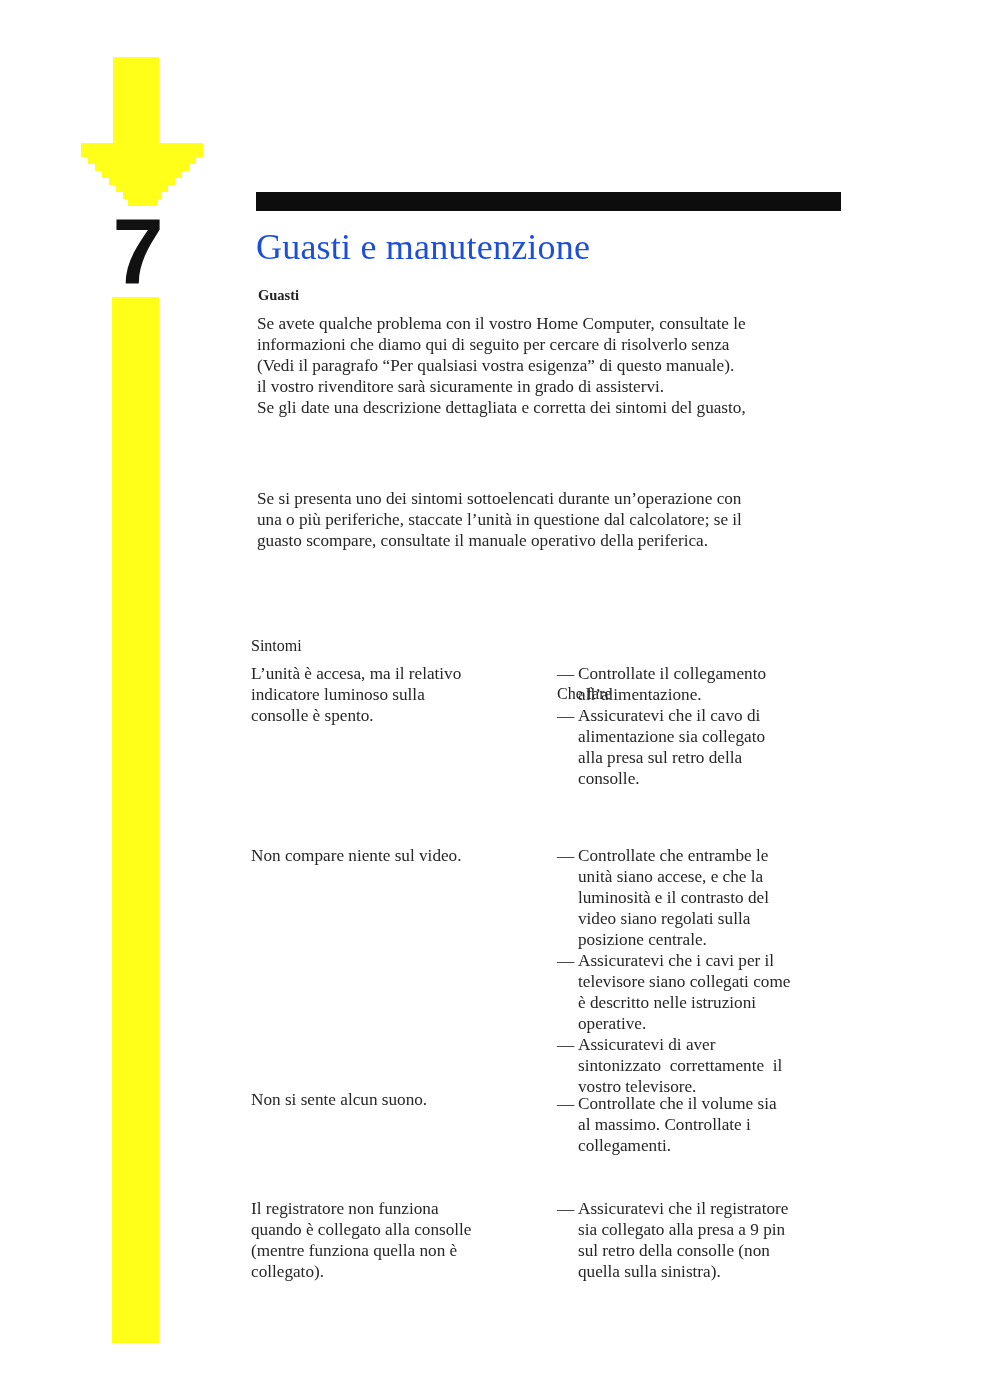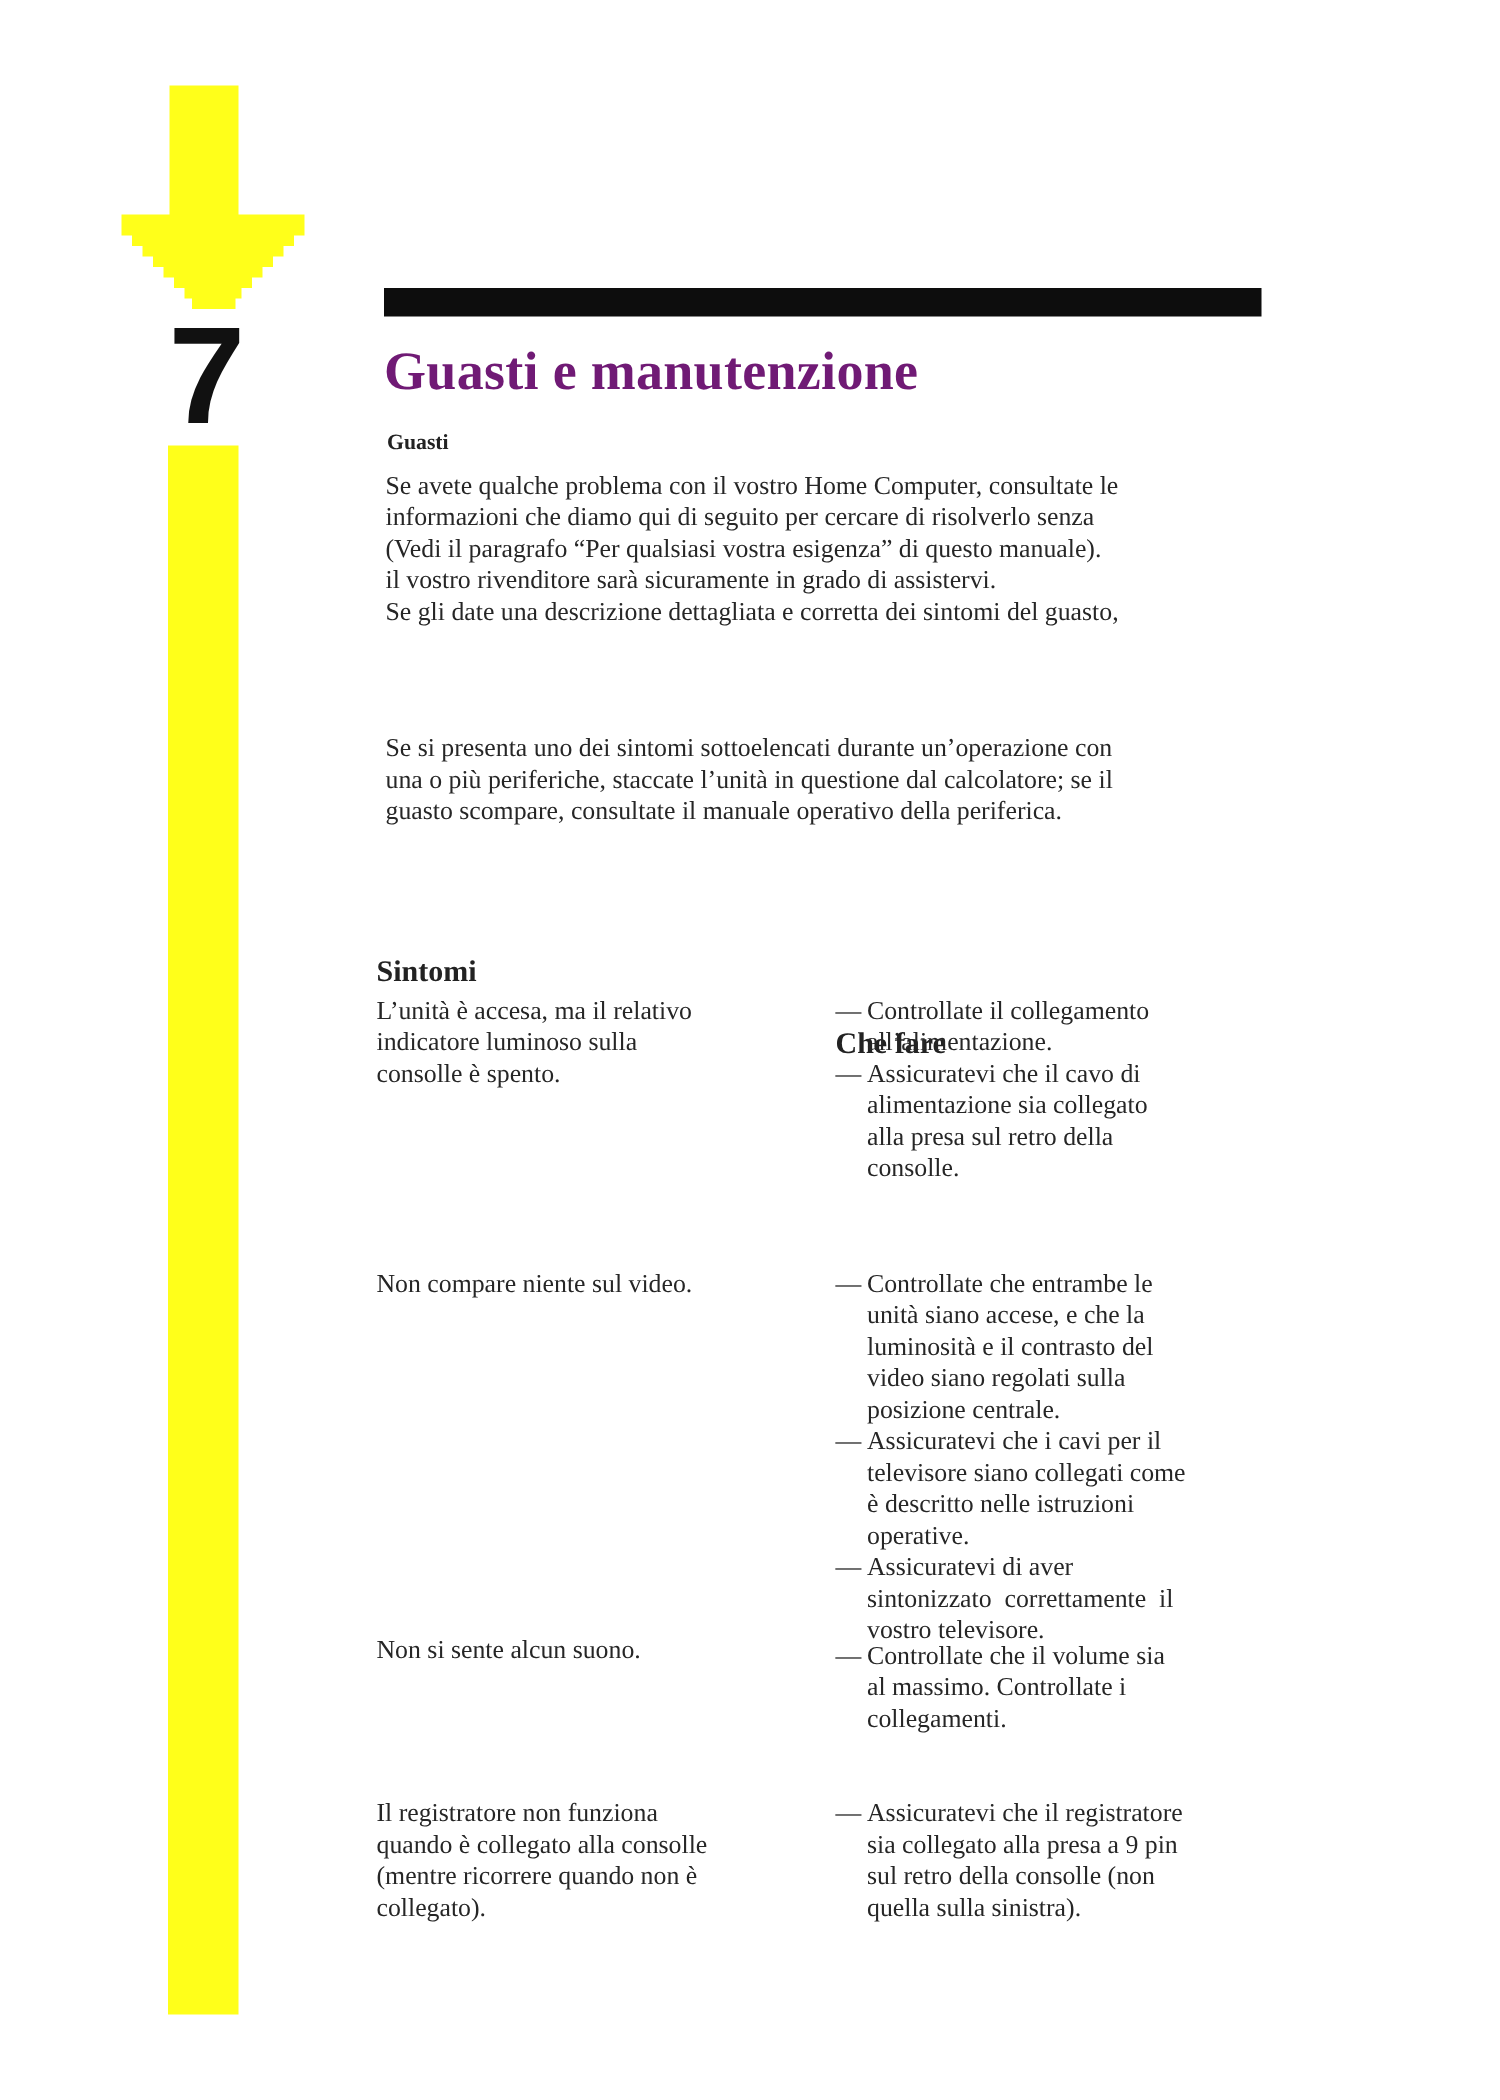--- a/index.html
+++ b/index.html
@@ -4,26 +4,26 @@
 <style>
   html, body { margin: 0; padding: 0; background: #ffffff; }
   body { width: 1000px; height: 1400px; position: relative; overflow: hidden;
          font-family: "Liberation Serif", "DejaVu Serif", serif; color: #222; }
   .abs { position: absolute; }
   #arrow { left: 0; top: 0; }
   #yellow-bar { left: 112px; top: 297px; width: 47px; height: 1046px; background: #ffff1a; }
   #chapter-number { left: 108px; top: 206px; width: 60px; font-family: "Liberation Sans", "DejaVu Sans", sans-serif;
     font-weight: bold; font-size: 92px; line-height: 90px; color: #111; text-align: center; }
   #header-rule { left: 256px; top: 192px; width: 585px; height: 19px; background: #0d0d0d; }
-  #page-title { left: 256px; top: 226px; font-size: 36px; font-weight: bold; color: #701a75; letter-spacing: 0.2px; white-space: nowrap; text-align: center; }
+  #page-title { left: 256px; top: 226px; font-size: 36px; font-weight: normal; color: #1d4ed8; letter-spacing: 0.2px; white-space: nowrap; text-align: center; }
   #section-heading { left: 258px; top: 287px; font-size: 14.5px; font-weight: bold; color: #222; }
   .para { font-size: 17.2px; line-height: 21px; color: #262626; white-space: nowrap; }
   #intro { left: 257px; top: 313px; }
   #note { left: 257px; top: 488px; }
-  .col-head { font-size: 20px; font-weight: bold; color: #222; }
+  .col-head { font-size: 16px; font-weight: normal; color: #222; }
   #col-sintomi-head { left: 251px; top: 637px; }
   #col-chefare-head { left: 557px; top: 637px; margin-top: 48px; }
   .sym { left: 251px; font-size: 17.2px; line-height: 21px; color: #262626; white-space: nowrap; }
   .act { left: 557px; font-size: 17.2px; line-height: 21px; color: #262626; }
   .act .item { position: relative; padding-left: 21px; white-space: nowrap; }
   .act .dash { position: absolute; left: 0; top: 0; }
   .line { display: block; }
 </style>
 </head>
 <body>
@@ -115,21 +115,21 @@
     <span class="dash">—</span>
     <span class="line">Controllate che il volume sia</span>
     <span class="line">al massimo. Controllate i</span>
     <span class="line">collegamenti.</span>
   </div>
 </div>
 
 <div class="abs sym" style="top:1198px">
   <span class="line">Il registratore non funziona</span>
   <span class="line">quando è collegato alla consolle</span>
-  <span class="line">(mentre ricorrere quando non è</span>
+  <span class="line">(mentre funziona quella non è</span>
   <span class="line">collegato).</span>
 </div>
 <div class="abs act" style="top:1198px">
   <div class="item">
     <span class="dash">—</span>
     <span class="line">Assicuratevi che il registratore</span>
     <span class="line">sia collegato alla presa a 9 pin</span>
     <span class="line">sul retro della consolle (non</span>
     <span class="line">quella sulla sinistra).</span>
   </div>

